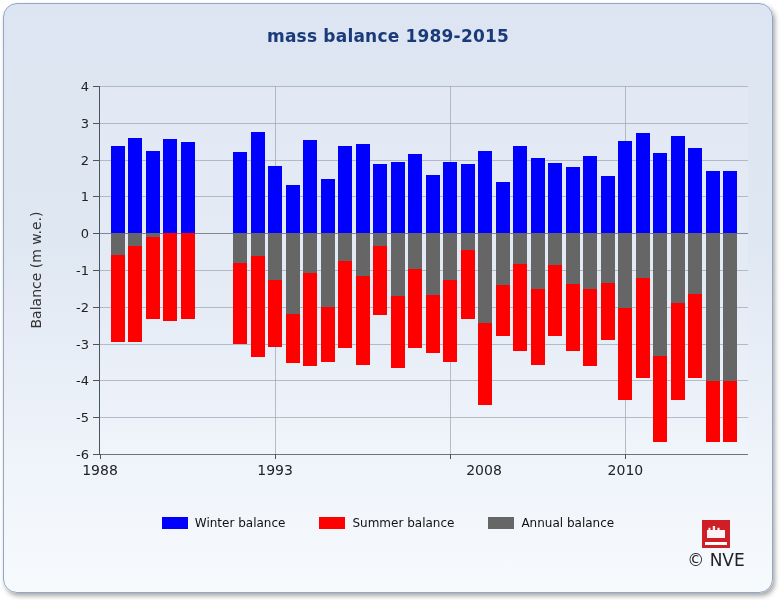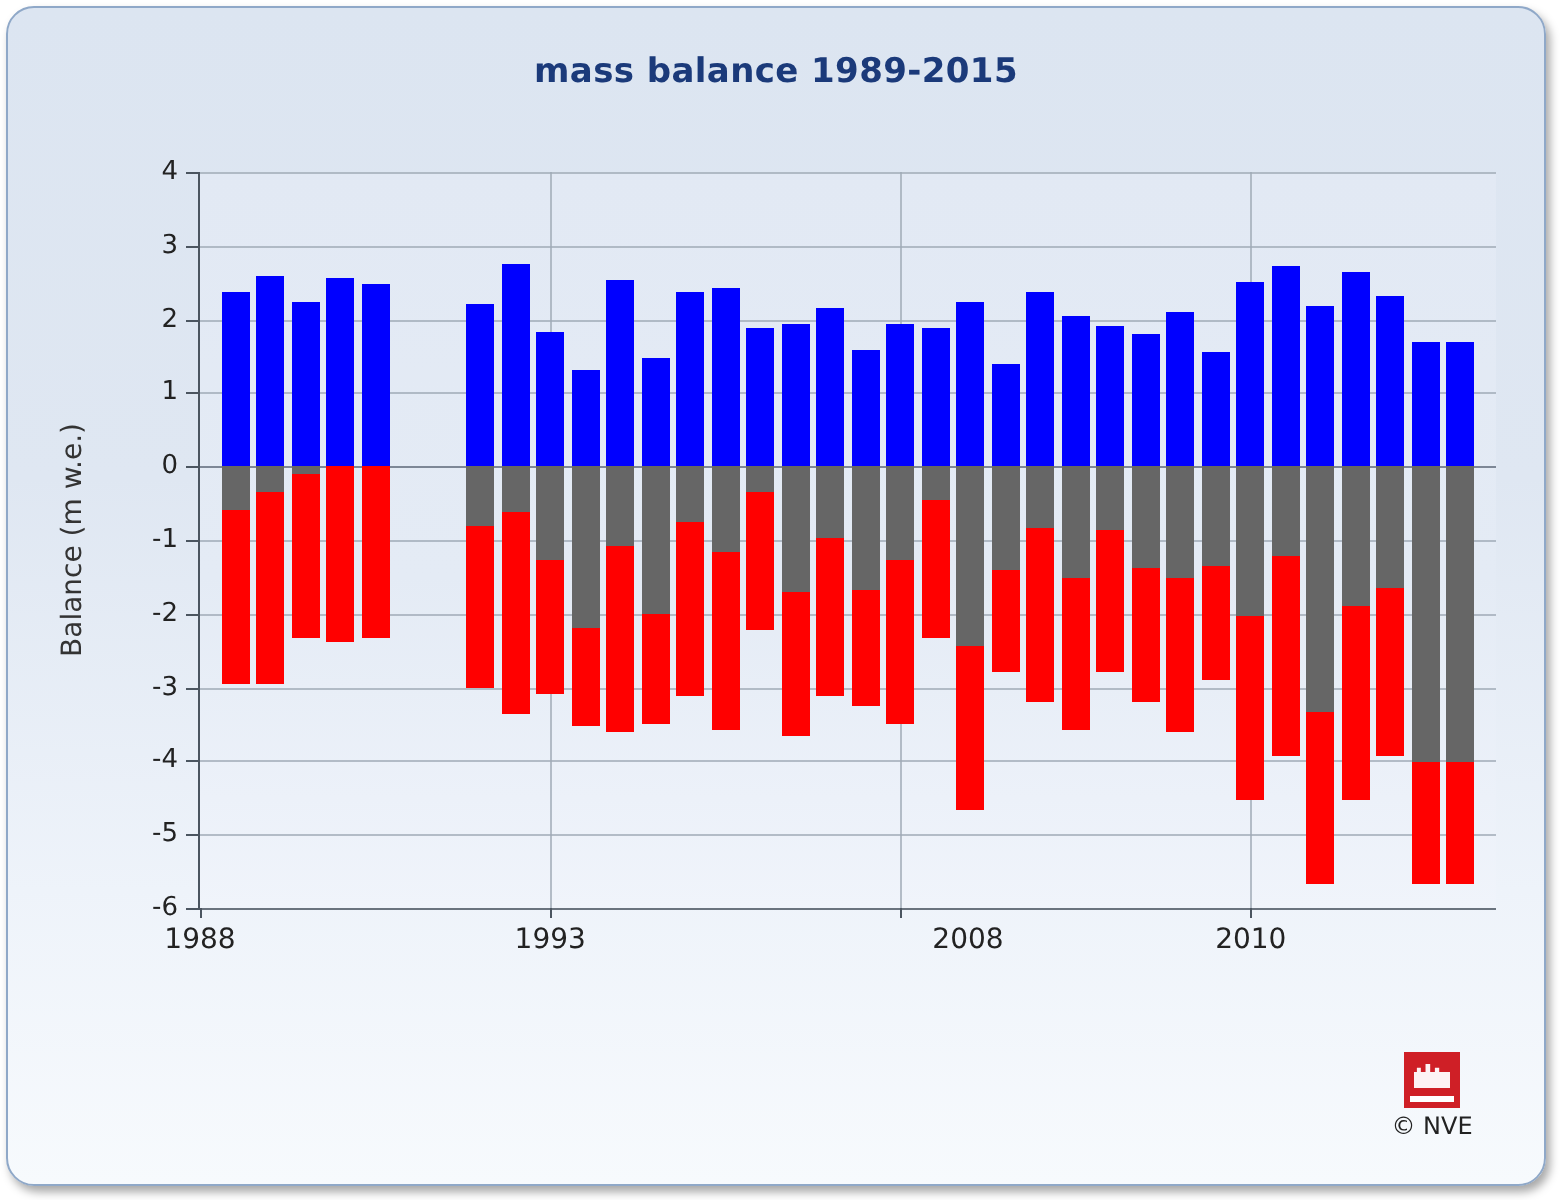--- a/index.html
+++ b/index.html
@@ -67,21 +67,21 @@
   #logo{position:absolute;right:26px;bottom:22px;width:60px;text-align:center;}
   #logo-mark{
     width:28px;height:28px;margin:0 auto;background:#cf1f26;position:relative;
   }
   #logo-mark .castle{
     position:absolute;left:5px;top:5px;width:18px;height:13px;
     background:#ffffff;clip-path:polygon(0% 38%,8% 38%,8% 22%,19% 22%,19% 38%,32% 38%,32% 8%,45% 8%,45% 38%,58% 38%,58% 22%,70% 22%,70% 38%,100% 38%,100% 100%,0% 100%);
     opacity:.95;
   }
   #logo-mark .base{position:absolute;left:3px;bottom:3px;width:22px;height:3px;background:#fff;}
-  #logo-text{font-size:12px;color:#222;margin-top:2px;white-space:nowrap;}
+  #logo-text{font-size:17px;color:#222;margin-top:2px;white-space:nowrap;}
 </style>
 </head>
 <body>
 
 <div id="frame">
 
   <div id="title">mass balance 1989-2015</div>
 
   <div id="ylabel">
     <span>Balance (m w.e.)</span>
@@ -306,20 +306,34 @@
         <div class="xtlabel" style="left: 0px;">1988</div>
         <div class="xtick" style="left: 175.135px;"></div>
         <div class="xtlabel" style="left: 175.135px;">1993</div>
         <div class="xtick" style="left: 350.27px;"></div>
         <div class="xtlabel" style="left: 348px; margin-left: 36px;">2008</div>
         <div class="xtick" style="left: 525.405px;"></div>
         <div class="xtlabel" style="left: 525.405px;">2010</div>
       </div>
   </div>
 
+  <div id="legend">
+      <div class="legend-item">
+        <span class="swatch" style="background: rgb(0, 0, 255);"></span>
+        <span class="legend-label">Winter balance</span>
+      </div>
+      <div class="legend-item">
+        <span class="swatch" style="background: rgb(255, 0, 0);"></span>
+        <span class="legend-label">Summer balance</span>
+      </div>
+      <div class="legend-item">
+        <span class="swatch" style="background: rgb(102, 102, 102);"></span>
+        <span class="legend-label">Annual balance</span>
+      </div>
+    </div>
 
   <div id="logo">
     <div id="logo-mark">
       <div class="castle"></div>
       <div class="base"></div>
     </div>
     <div id="logo-text">© NVE</div>
   </div>
 
 </div>

